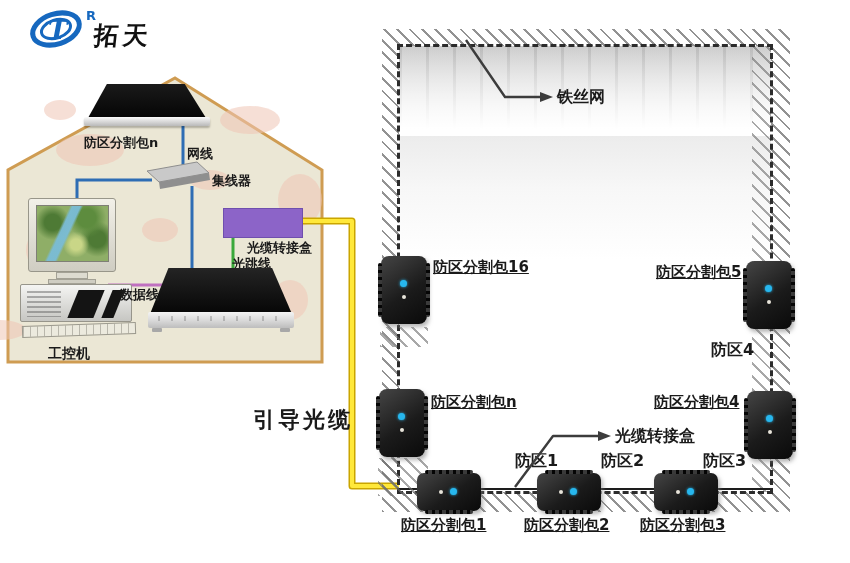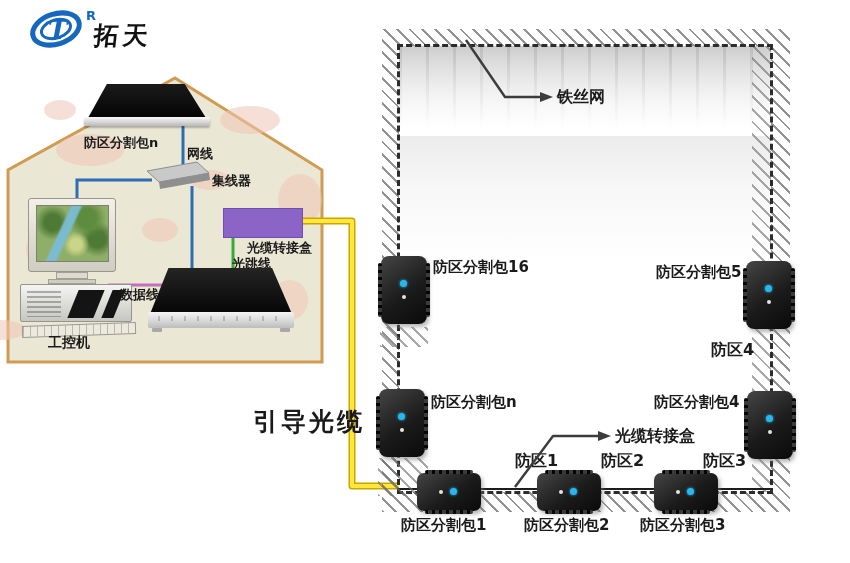--- a/index.html
+++ b/index.html
@@ -5,23 +5,23 @@
   * { margin:0; padding:0; box-sizing:border-box; }
   html,body { background:#ffffff; }
   #stage {
     position:relative; width:850px; height:563px; overflow:hidden;
     background:#ffffff; font-family:"DejaVu Sans", sans-serif;
   }
   svg { position:absolute; left:0; top:0; }
   .lbl { position:absolute; font-weight:bold; color:#1a1a1a; white-space:nowrap; line-height:1.1; }
   .s13 { font-size:13px; }
   .s14 { font-size:14px; }
-  .s15 { font-size:15px; }
+  .s15 { font-size:15px;text-decoration:underline; }
   .s16 { font-size:16px; }
-  .big { font-size:25px; letter-spacing:3px; }
+  .big { font-size:22px; letter-spacing:3px; }
 
   
   .hatch {
     position:absolute;
     background:repeating-linear-gradient(45deg, rgba(110,110,110,.75) 0 2px, rgba(255,255,255,0) 2px 9px);
   }
   #fence-outer-hatch { left:382px; top:29px; width:408px; height:483px; }
   #fence-interior {
     position:absolute; left:399px; top:46px; width:372px; height:446px;
     background:linear-gradient(180deg,#cdcdcd 0%, #e6e6e6 14%, #f7f7f7 32%, #ffffff 48%);
@@ -234,21 +234,21 @@
     <div id="screen"></div>
   </div>
   <div id="monitor-neck"></div>
   <div id="monitor-foot"></div>
   <div id="pc-case">
     <div id="pc-vents"></div>
     <div id="pc-bay1" class="pc-bay"></div>
     <div id="pc-bay2" class="pc-bay"></div>
   </div>
   <div id="keyboard"></div>
-  <div class="lbl s14" style="left:48px; top:335px;text-align:right;">工控机</div>
+  <div class="lbl s14" style="left:48px; top:346px;text-align:right;">工控机</div>
   <div class="lbl s13" style="left:120px; top:288px;">数据线</div>
 
   <div class="lbl big" style="left:253px; top:408px;">引导光缆</div>
 
   <div id="logo-mark">
     <svg width="60" height="46" viewBox="0 0 60 46">
       <g transform="rotate(-18 30 23)">
         <ellipse cx="30" cy="23" rx="24" ry="15" fill="none" stroke="#1668bf" stroke-width="5"></ellipse>
         <ellipse cx="30" cy="23" rx="15" ry="9" fill="none" stroke="#1668bf" stroke-width="3"></ellipse>
       </g>

